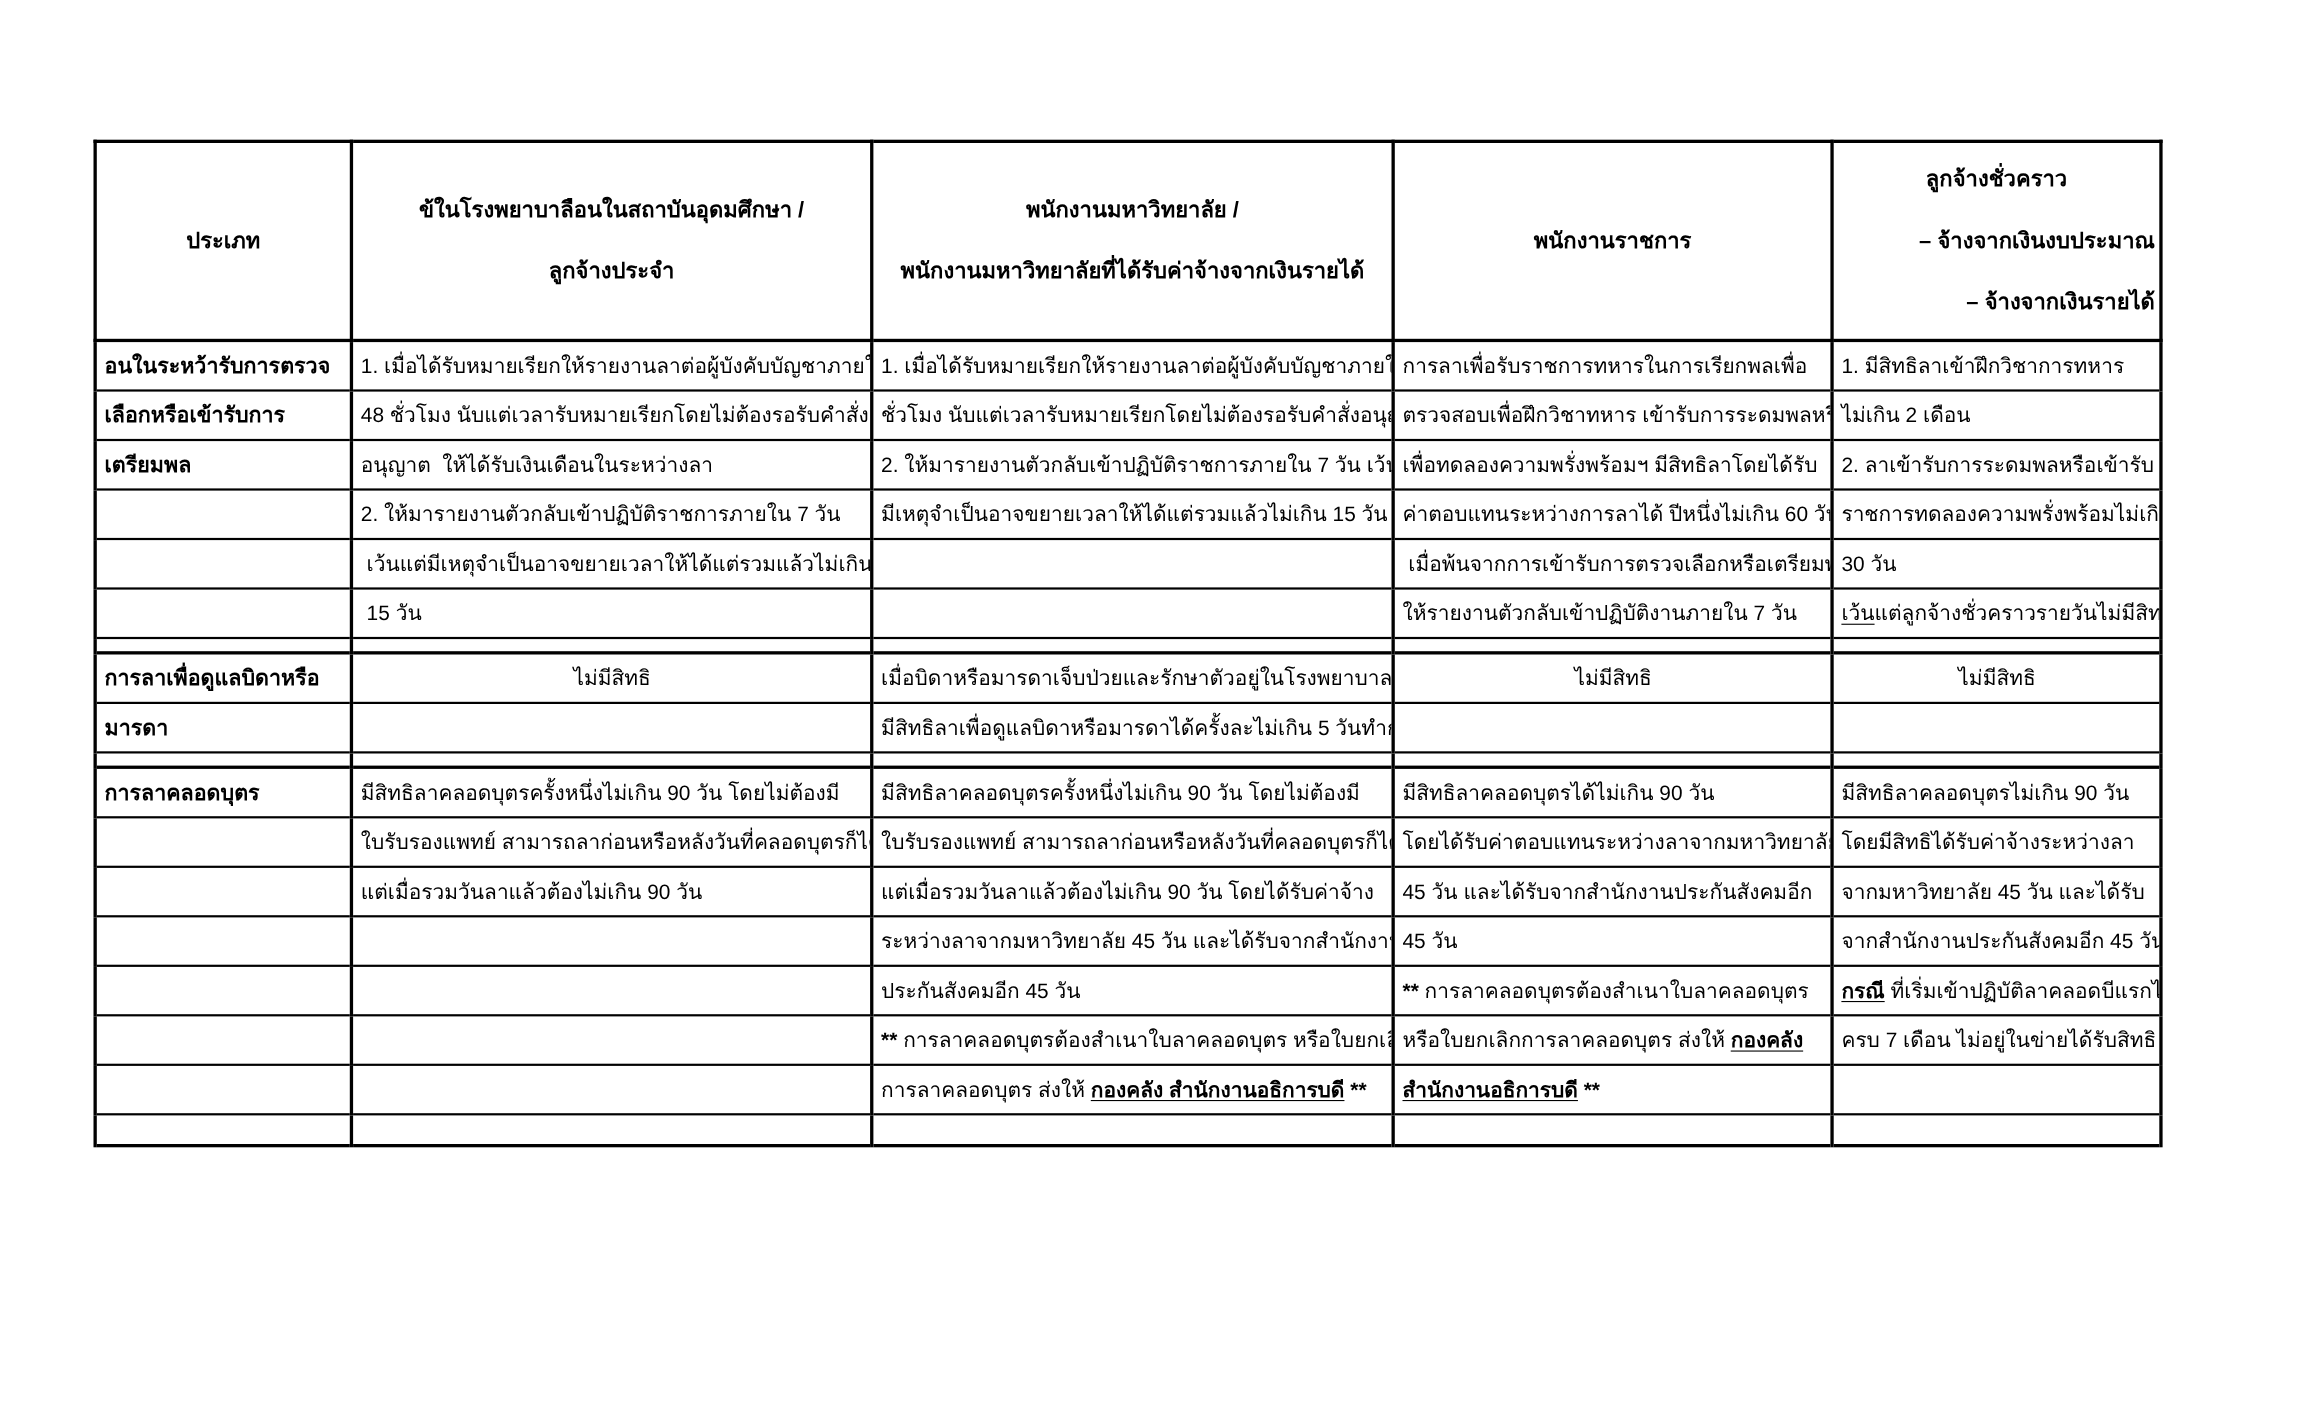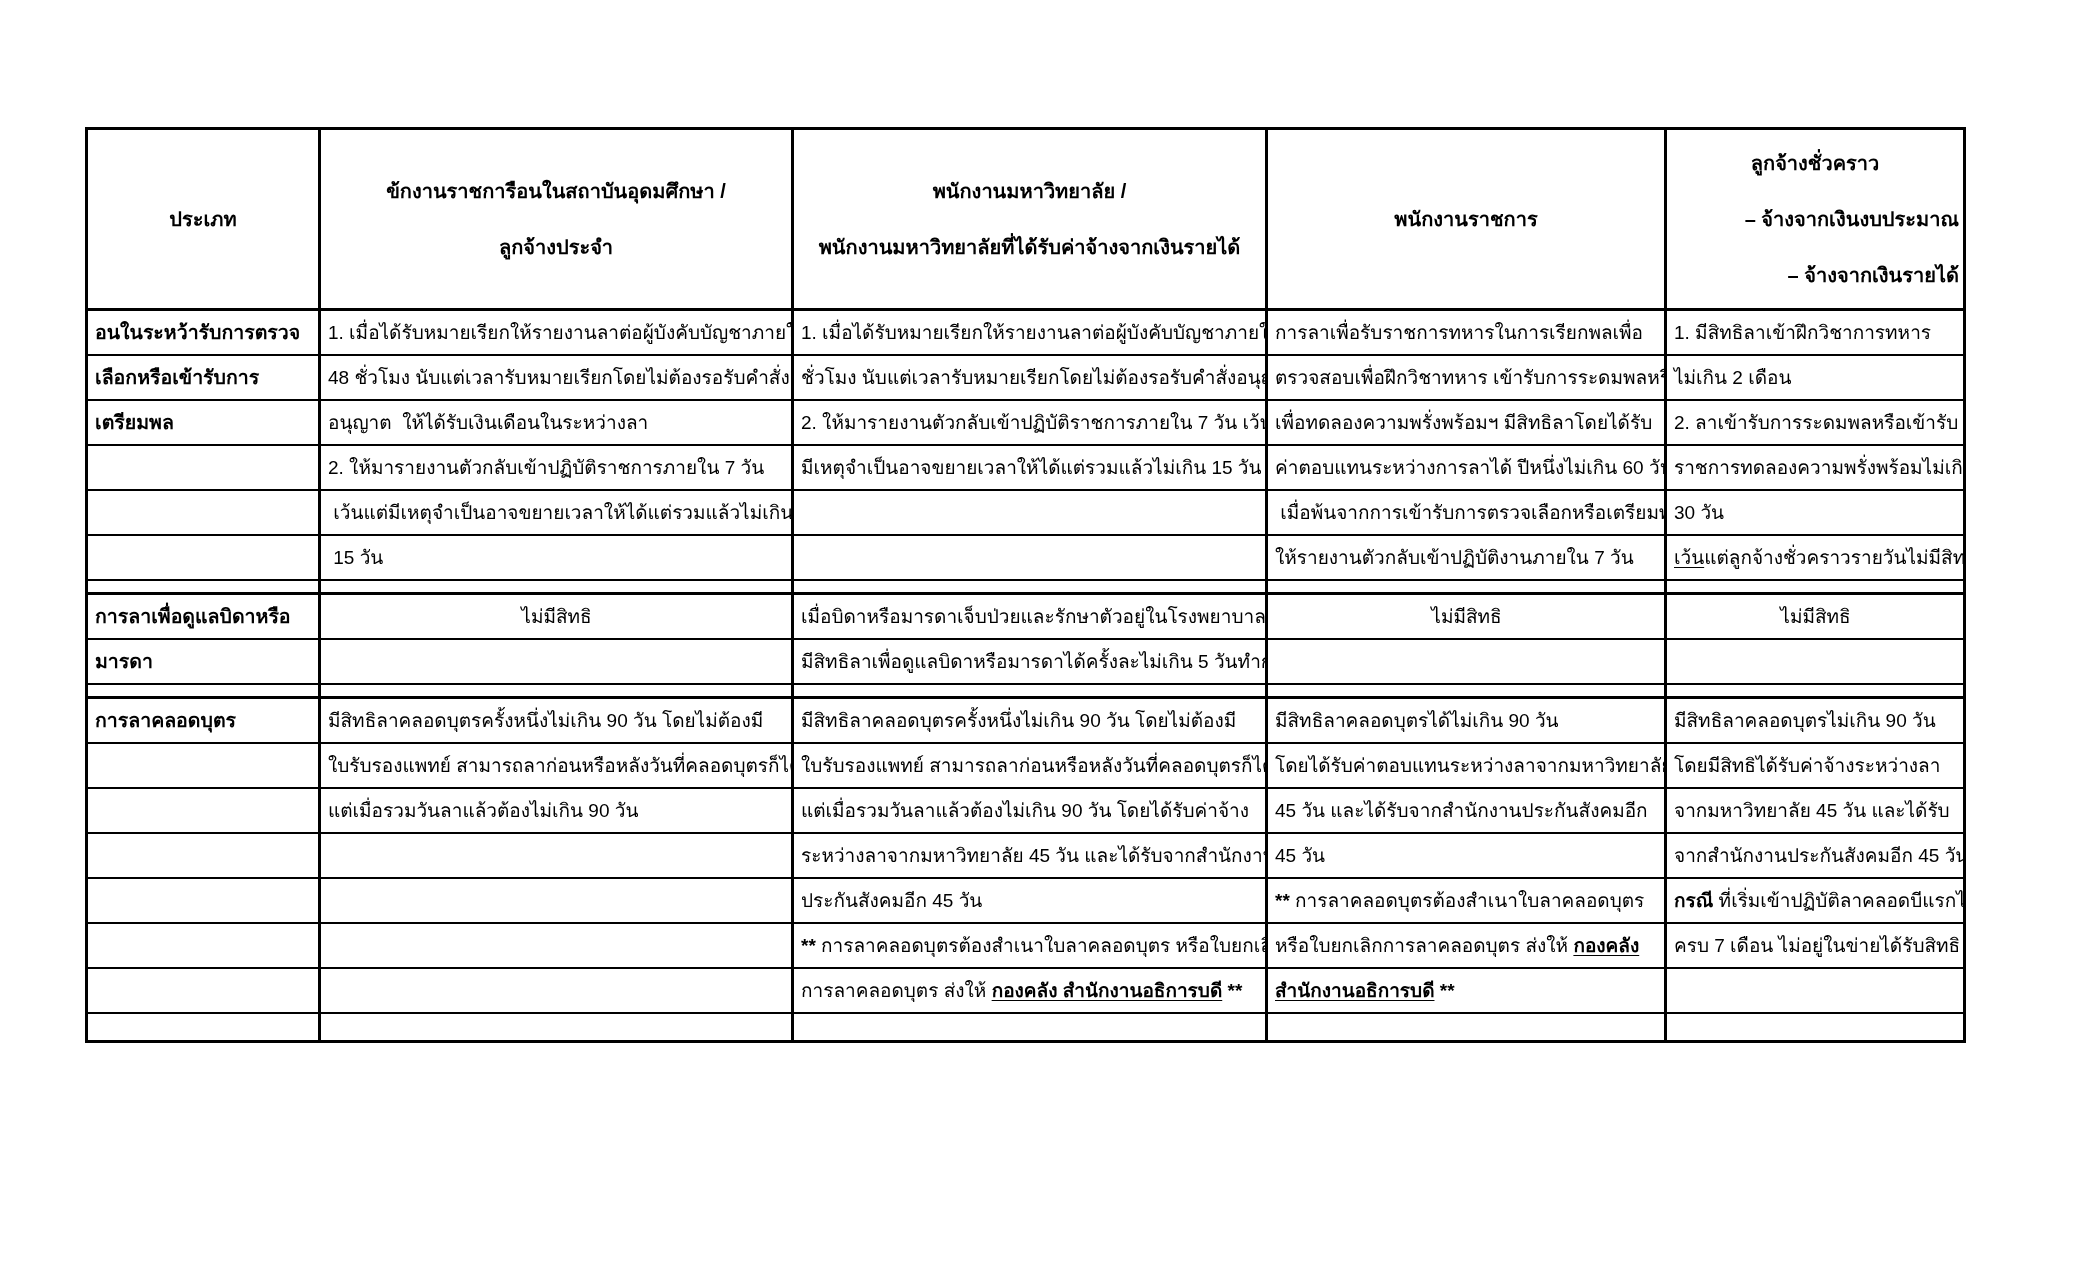--- a/index.html
+++ b/index.html
@@ -36,21 +36,21 @@
         <col style="width:474px">
       <col style="width:399px">
         <col style="width:299px">
     </colgroup>
     <thead>
       <tr>
         <th class="c0">
           <div class="hline">ประเภท</div>
         </th>
         <th class="c1">
-          <div class="hline">ข้กงานราชการือนในสถาบันอุดมศึกษา /</div>
+          <div class="hline">ข้ในโรงพยาบาลือนในสถาบันอุดมศึกษา /</div>
           <div class="hline">ลูกจ้างประจำ</div>
         </th>
         <th class="c2">
           <div class="hline">พนักงานมหาวิทยาลัย /</div>
           <div class="hline">พนักงานมหาวิทยาลัยที่ได้รับค่าจ้างจากเงินรายได้</div>
         </th>
         <th class="c3">
           <div class="hline">พนักงานราชการ</div>
         </th>
         <th class="c4">
@@ -157,21 +157,21 @@
           <td class="c1"></td>
           <td class="c2"><span>ระหว่างลาจากมหาวิทยาลัย 45 วัน และได้รับจากสำนักงาน</span></td>
           <td class="c3"><span>45 วัน</span></td>
           <td class="c4"><span>จากสำนักงานประกันสังคมอีก 45 วัน</span></td>
         </tr>
         <tr>
           <td class="c0"></td>
           <td class="c1"></td>
           <td class="c2"><span>ประกันสังคมอีก 45 วัน</span></td>
           <td class="c3"><span style="font-weight: bold;">** </span><span>การลาคลอดบุตรต้องสำเนาใบลาคลอดบุตร</span></td>
-          <td class="c4"><span style="font-weight: bold;  text-align: right;">กรณี</span><span> ที่เริ่มเข้าปฏิบัติลาคลอดบีแรกไม่</span></td>
+          <td class="c4"><span style="font-weight: bold; text-decoration: underline; text-align: right;">กรณี</span><span> ที่เริ่มเข้าปฏิบัติลาคลอดบีแรกไม่</span></td>
         </tr>
         <tr>
           <td class="c0"></td>
           <td class="c1"></td>
           <td class="c2"><span style="font-weight: bold;">** </span><span>การลาคลอดบุตรต้องสำเนาใบลาคลอดบุตร หรือใบยกเลิก</span></td>
           <td class="c3"><span>หรือใบยกเลิกการลาคลอดบุตร ส่งให้ </span><span style="font-weight: bold; text-decoration: underline; margin-top: 16px;">กองคลัง</span></td>
           <td class="c4"><span>ครบ 7 เดือน ไม่อยู่ในข่ายได้รับสิทธิ</span></td>
         </tr>
         <tr>
           <td class="c0"></td>

